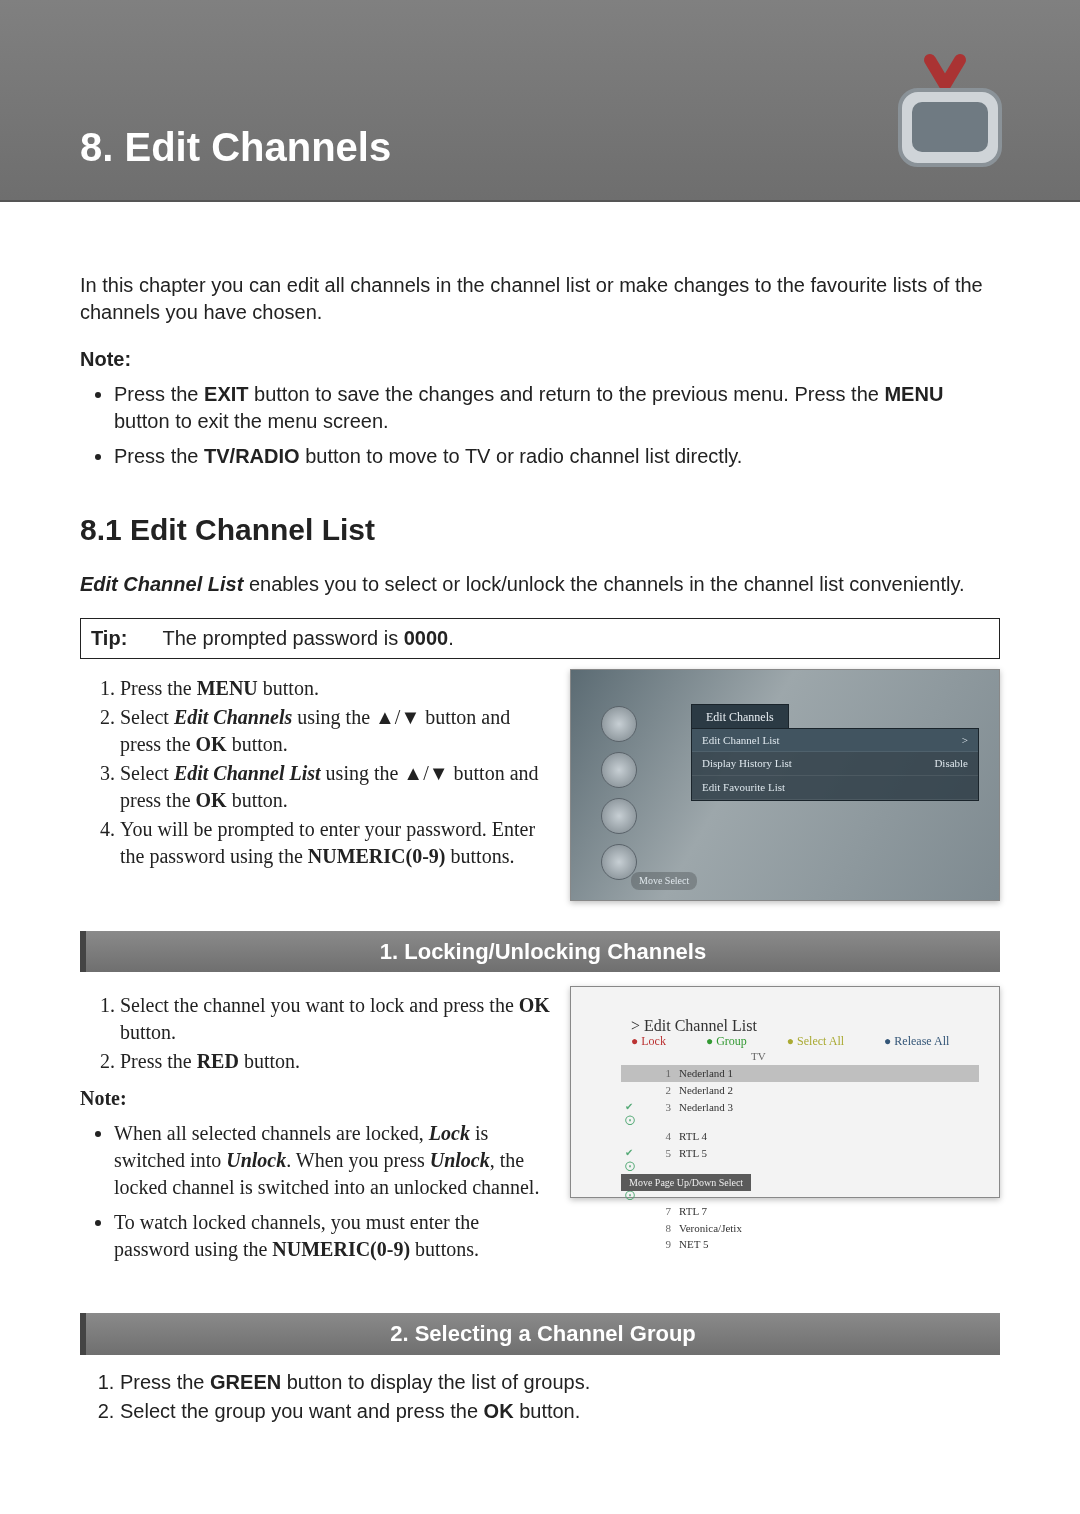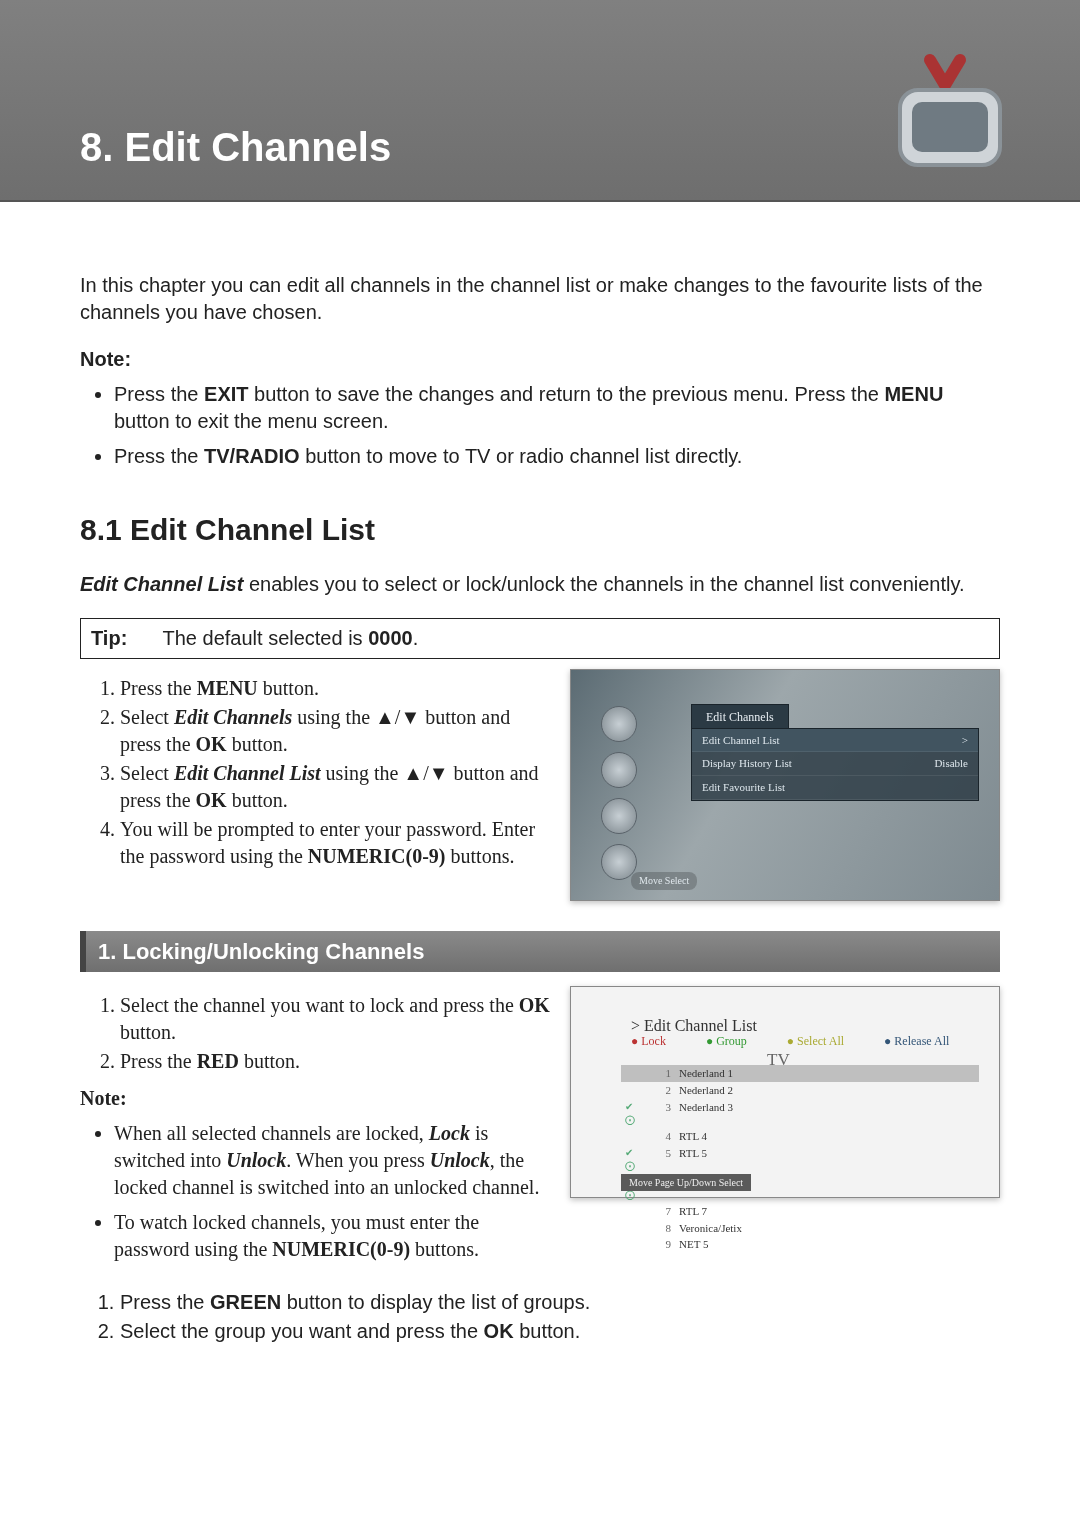--- a/index.html
+++ b/index.html
@@ -54,20 +54,21 @@
   .two-col .left { flex: 1 1 50%; }
   .two-col .right { flex: 0 0 430px; }
   .subheader-bar {
     background: linear-gradient(#8a8a8a,#6f6f6f);
     color: #fff;
     font-weight: 700;
     font-size: 22px;
     padding: 6px 12px;
     border-left: 6px solid #444;
     margin: 30px 0 14px 0;
+    text-align: center;
   }
   .fig {
     border: 1px solid #888;
     background: #eee;
     box-shadow: 0 2px 6px rgba(0,0,0,.25);
   }
   .fig1 { height: 230px; position: relative; overflow: hidden; }
   .fig1 .bg {
     position:absolute; inset:0;
     background: linear-gradient(120deg,#5b6b73 0%, #9da7ab 40%, #7e8a90 100%);
@@ -94,21 +95,21 @@
   }
   .fig1 .hint-bar {
     position:absolute; left:60px; bottom:10px;
     color:#dfe7ec; font-size:10px; background:rgba(0,0,0,.2);
     padding:2px 8px; border-radius:8px;
   }
   .fig2 { height: 210px; position:relative; background:#f3f3f3; }
   .fig2 .crumbs { position:absolute; left:60px; top:28px; font-size:16px; color:#333; }
   .fig2 .btnrow { position:absolute; left:60px; right:20px; top:46px; display:flex; gap:40px; font-size:12px; color:#555;}
   .fig2 .btnrow span::before { content:"● "; }
-  .fig2 .tvlbl { position:absolute; left:196px; top:62px; font-size:17px; color:#666; }
+  .fig2 .tvlbl { position:absolute; left:180px; top:62px; font-size:11px; color:#666; }
   .fig2 .list {
     position:absolute; left:50px; right:20px; top:78px;
     font-size:11px; color:#333;
   }
   .fig2 .list .lr { display:flex; gap:8px; padding:1px 4px; }
   .fig2 .list .lr.hl { background:#bfbfbf; }
   .fig2 .list .num { width:18px; text-align:right; color:#666; }
   .fig2 .list .flag { width:20px; font-size:10px; color:#5a7; }
   .fig2 .foot { position:absolute; left:50px; bottom:6px; font-size:10px; color:#eee;
     background:#5a5a5a; padding:2px 8px; }
@@ -141,21 +142,21 @@
     </li>
   </ul>
 
   <h2 class="section">8.1 Edit Channel List</h2>
   <p>
     <b><i>Edit Channel List</i></b><span> enables you to select or lock/unlock the channels in the channel list conveniently.</span>
   </p>
 
   <div class="tip-box">
     <span class="tip-label">Tip:</span>
-    <span>The default selected is </span><b>0000</b><span>.</span>
+    <span>The prompted password is </span><b>0000</b><span>.</span>
   </div>
 
   <div class="two-col">
     <div class="left">
       <ol class="steps">
         <li><span>Press the </span><b>MENU</b><span> button.</span></li>
         <li><span>Select </span><b><i>Edit Channels</i></b><span> using the ▲/▼ button and press the </span><b>OK</b><span> button.</span></li>
         <li><span>Select </span><b><i>Edit Channel List</i></b><span> using the ▲/▼ button and press the </span><b>OK</b><span> button.</span></li>
         <li><span>You will be prompted to enter your password. Enter the password using the </span><b>NUMERIC(0-9)</b><span> buttons.</span></li>
       </ol>
@@ -262,20 +263,21 @@
               <span class="flag"></span>
               <span class="num">9</span>
               <span>NET 5</span>
             </div>
         </div>
         <div class="foot">Move     Page Up/Down     Select</div>
       </div>
     </div>
   </div>
 
+  <div class="subheader-bar">2. Selecting a Channel Group</div>
   <ol class="steps">
     <li><span>Press the </span><b>GREEN</b><span> button to display the list of groups.</span></li>
     <li><span>Select the group you want and press the </span><b>OK</b><span> button.</span></li>
   </ol>
 
 </div>
 
 <div style="display:flex;align-items:flex-end;">
   
   

